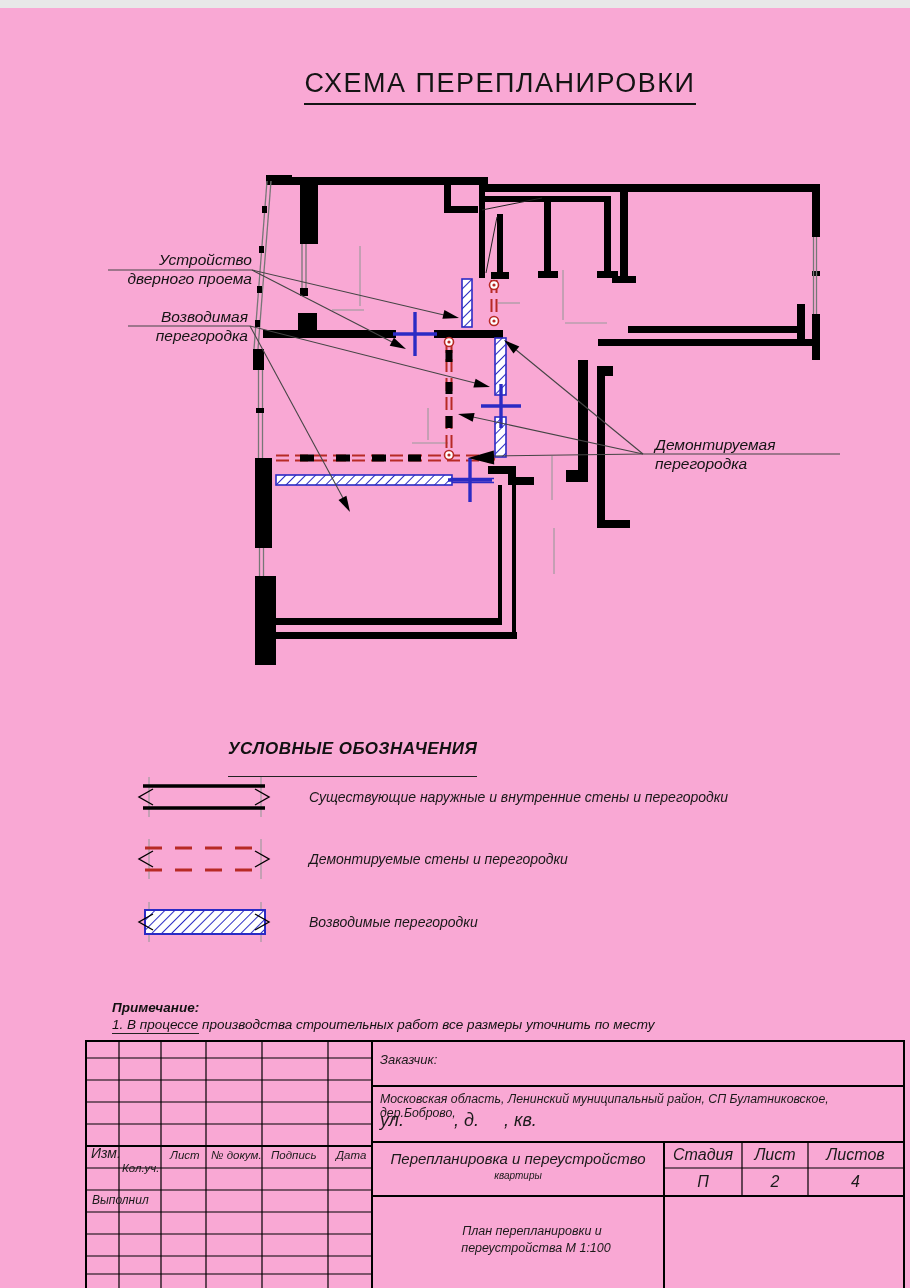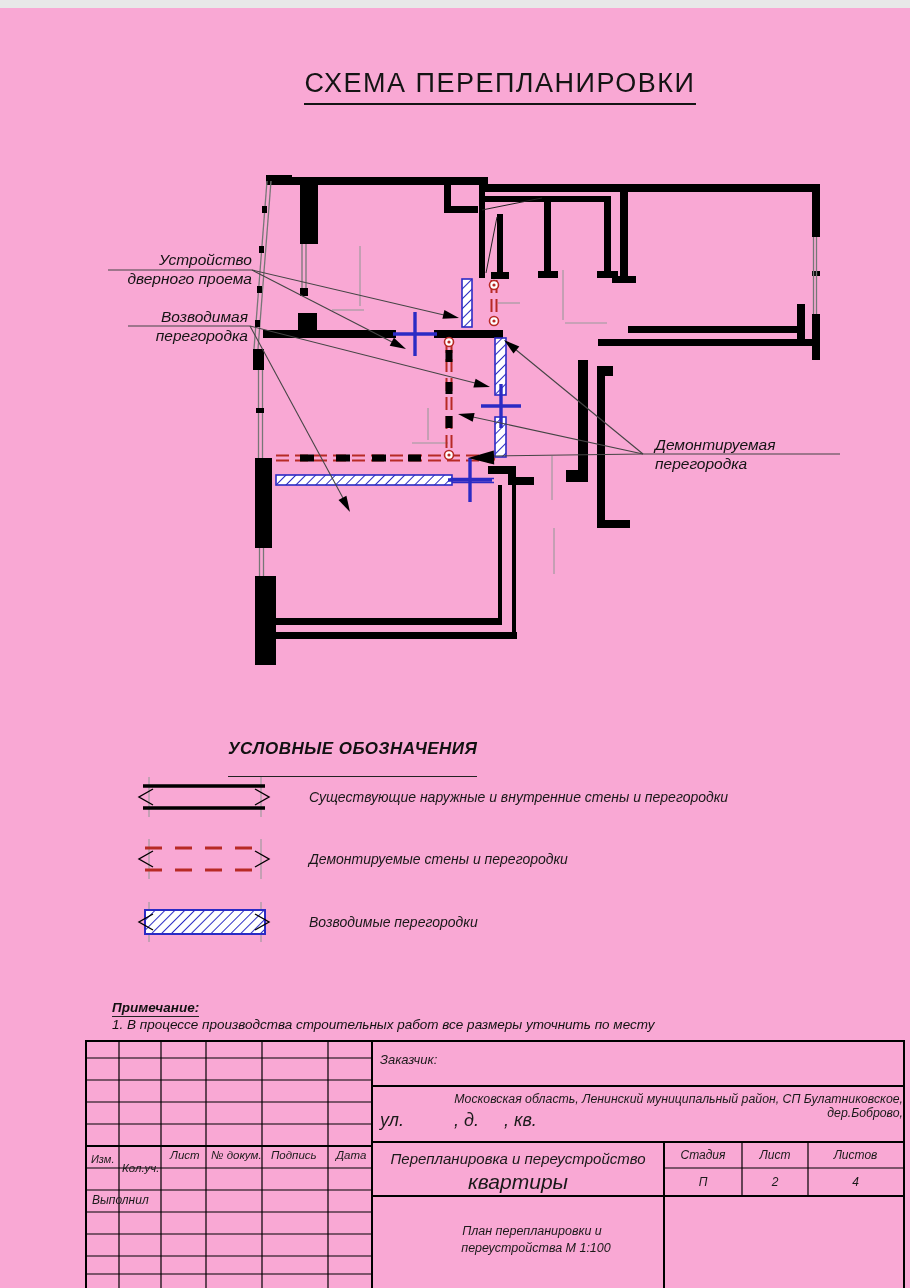--- a/index.html
+++ b/index.html
@@ -12,28 +12,28 @@
   svg{display:block;}
   
   .legend-title{left:228px;top:731px;font-size:17px;font-style:italic;font-weight:600;
                 letter-spacing:.5px;}
   .legend-title span{border-bottom:1.5px solid #222;padding-bottom:18px;}
   .legend-row{left:135px;width:720px;height:44px;display:flex;align-items:center;}
   .legend-row .sym{width:142px;height:44px;flex:0 0 142px;}
   .legend-row .lab{margin-left:32px;font-size:14px;font-style:italic;color:#181818;text-align:right;}
   
   .note-head{left:112px;top:992px;font-size:13.5px;font-style:italic;font-weight:600;}
-  .note-head span{border-bottom:1.2px solid #222;padding-bottom:1px;}
+  .note-head span{border-bottom:1.2px solid #222;padding-bottom:18px;}
   .note-line{left:112px;top:1009px;font-size:13.5px;font-style:italic;}
   
   .tb{left:85px;top:1032px;width:820px;height:251px;border:2px solid #000;box-sizing:border-box;
       font-size:12.5px;}
   .tb *{box-sizing:border-box;}
-  .tb-text{font-family:"Liberation Sans",sans-serif;font-style:italic;color:#1a1a1a;text-align:right;}
-  .hdr{display:flex;align-items:center;justify-content:center;font-style:italic;font-size:12px;}
+  .tb-text{font-family:"Liberation Sans",sans-serif;font-style:italic;color:#1a1a1a;}
+  .hdr{display:flex;align-items:center;justify-content:center;font-style:italic;font-size:16px;}
 </style>
 </head>
 <body>
 
 <div class="page">
 
   <div class="abs doc-title">
     <span class="tl">СХЕМА ПЕРЕПЛАНИРОВКИ</span>
   </div>
 
@@ -298,34 +298,34 @@
         <line x1="285" y1="44" x2="816" y2="44" stroke-width="2"></line>
         <line x1="285" y1="100" x2="816" y2="100" stroke-width="2"></line>
         <line x1="285" y1="154" x2="816" y2="154" stroke-width="2"></line>
         <line x1="577" y1="100" x2="577" y2="247" stroke-width="2"></line>
         <line x1="655" y1="100" x2="655" y2="154"></line>
         <line x1="721" y1="100" x2="721" y2="154"></line>
         <line x1="577" y1="126" x2="816" y2="126"></line>
       </g>
     </svg>
 
-    <div class="abs tb-text" style="left:4px;top:111px;font-size:11px">Изм.</div>
+    <div class="abs tb-text" style="left:4px;top:103px;font-size:14px">Изм.</div>
     <div class="abs tb-text" style="left:35px;top:120px;font-size:11.5px">Кол.уч.</div>
     <div class="abs tb-text" style="left:83px;top:107px;font-size:11.5px">Лист</div>
     <div class="abs tb-text" style="left:124px;top:107px;font-size:11.5px">№ докум.</div>
     <div class="abs tb-text" style="left:184px;top:107px;font-size:11.5px">Подпись</div>
     <div class="abs tb-text" style="left:249px;top:107px;font-size:11.5px">Дата</div>
     <div class="abs tb-text" style="left:5px;top:151px;font-size:12px">Выполнил</div>
 
     <div class="abs tb-text" style="left:293px;top:10px;font-size:13px">Заказчик:</div>
     <div class="abs tb-text" style="left:293px;top:50px;font-size:12.3px">Московская область, Ленинский муниципальный район, СП Булатниковское, дер.Боброво,</div>
     <div class="abs tb-text" style="left:293px;top:68px;font-size:18px;white-space:pre">ул.          , д.     , кв.</div>
 
     <div class="abs tb-text" style="left:285px;top:108px;width:292px;text-align:center;font-size:15px">Перепланировка и переустройство</div>
-    <div class="abs tb-text" style="left:285px;top:128px;width:292px;text-align:center;font-size:21px">квартиры</div>
+    <div class="abs tb-text" style="left:285px;top:128px;width:292px;text-align:center;font-size:10px">квартиры</div>
 
     <div class="abs hdr tb-text" style="left:577px;top:100px;width:78px;height:26px">Стадия</div>
     <div class="abs hdr tb-text" style="left:655px;top:100px;width:66px;height:26px">Лист</div>
     <div class="abs hdr tb-text" style="left:721px;top:100px;width:95px;height:26px">Листов</div>
     <div class="abs hdr tb-text" style="left:577px;top:126px;width:78px;height:28px">П</div>
     <div class="abs hdr tb-text" style="left:655px;top:126px;width:66px;height:28px">2</div>
     <div class="abs hdr tb-text" style="left:721px;top:126px;width:95px;height:28px">4</div>
 
     <div class="abs tb-text" style="left:299px;top:182px;width:292px;text-align:center;font-size:12.5px">План перепланировки и</div>
     <div class="abs tb-text" style="left:285px;top:199px;width:328px;text-align:center;font-size:12.5px">переустройства М 1:100</div>

